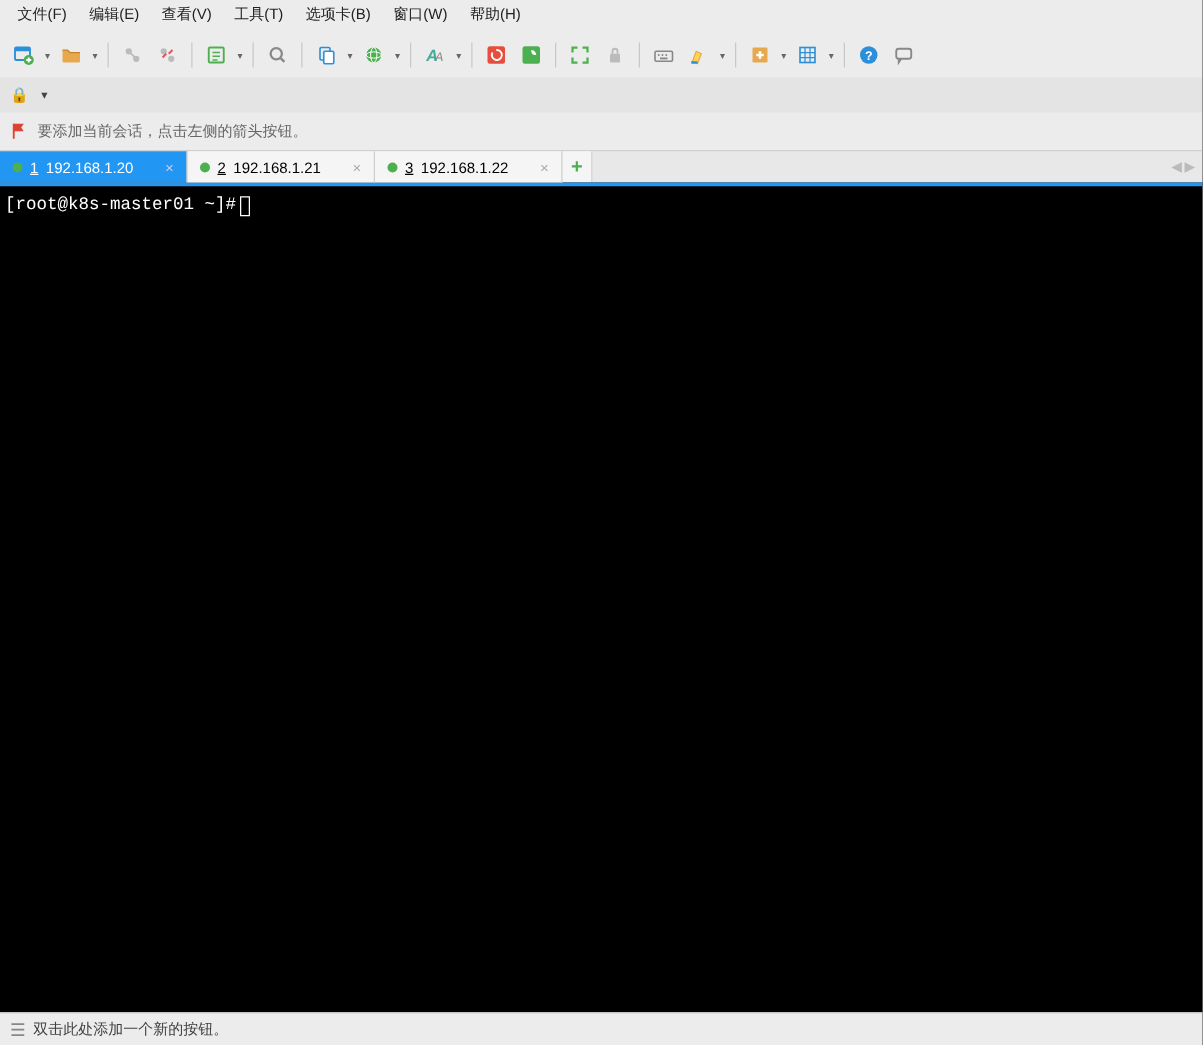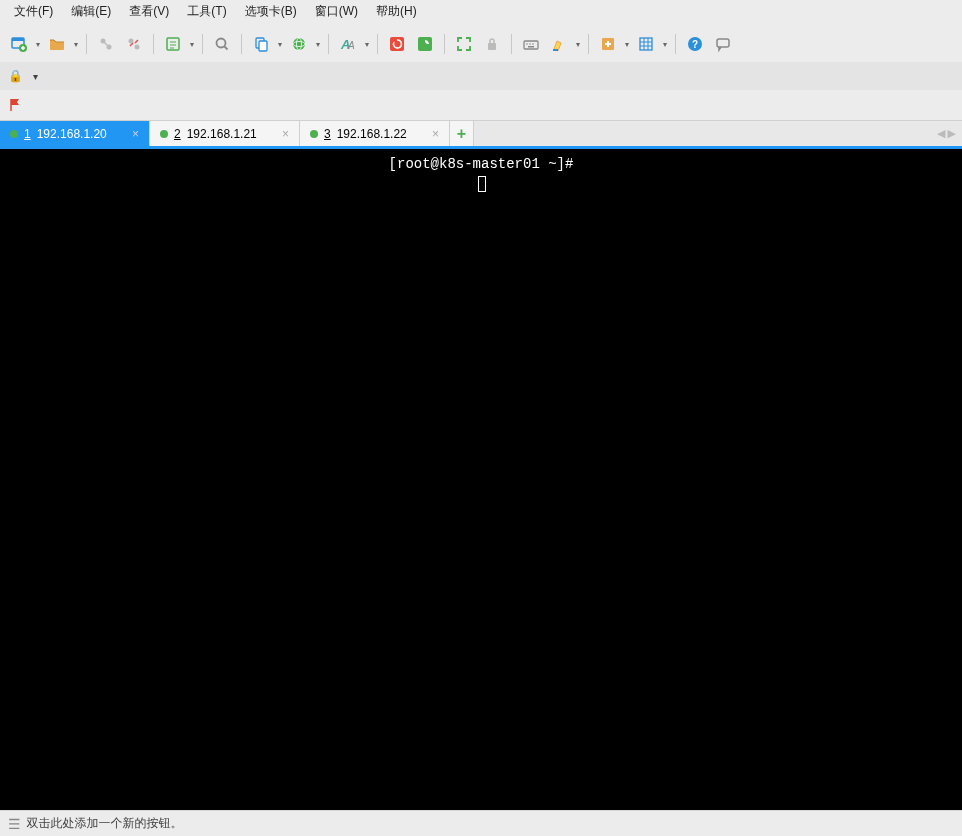--- a/index.html
+++ b/index.html
@@ -25,21 +25,21 @@
 .tab.active .tab-close { color: #cce; }
 .tab:not(.active) { background: #f5f5f5; }
 .tab-dot { width: 8px; height: 8px; border-radius: 50%; background: #4caf50; flex-shrink: 0; }
 .tab-num { text-decoration: underline; }
 .tab-label { flex: 1; }
 .tab-close { color: #aaa; font-size: 12px; cursor: pointer; }
 .tab-add { width: 24px; display: flex; align-items: center; justify-content: center; background: #f5f5f5; border-right: 1px solid #d0d0d0; color: #4caf50; font-size: 16px; font-weight: bold; cursor: pointer; }
 .tab-nav { display: flex; align-items: center; gap: 2px; padding: 0 6px; color: #bbb; }
 .tab-nav span { cursor: pointer; font-size: 11px; }
 .terminal { flex: 1; background: #000; color: #fff; font-family: "Consolas", "Courier New", monospace; font-size: 14px; padding: 6px 4px; line-height: 1.4; border-top: 3px solid #2196f3; }
-.prompt-line { display: flex; align-items: center; gap: 1px; flex-direction: column; }
+.prompt-line { display: flex; align-items: center; gap: 1px; }
 .cursor { display: inline-block; width: 8px; height: 16px; border: 1px solid #fff; margin-left: 2px; }
 .statusbar { display: flex; align-items: center; height: 26px; padding: 0 8px; gap: 8px; background: #ececec; border-top: 1px solid #d8d8d8; }
 .status-menu { color: #888; cursor: pointer; font-size: 14px; letter-spacing: -2px; }
 .status-text { color: #404040; }
 svg { display: block; }
 </style>
 </head>
 <body>
 
 <div class="menubar">
@@ -200,20 +200,21 @@
   <span class="addr-drop">▾</span>
 </div>
 
 <div class="hintbar">
   <span class="hint-flag">
     <svg width="16" height="16" viewBox="0 0 16 16">
         <path d="M3 2v12" stroke="#d43" stroke-width="1.5"></path>
         <path d="M3 2h8l-2 3 2 3H3z" fill="#d43"></path>
       </svg>
   </span>
+  <span class="hint-text">要添加当前会话，点击左侧的箭头按钮。</span>
 </div>
 
 <div class="tabbar-wrap">
   <div class="tabbar">
     <div class="tab active">
       <span class="tab-dot"></span>
       <span class="tab-num">1</span>
       <span class="tab-label">192.168.1.20</span>
       <span class="tab-close">×</span>
     </div>

